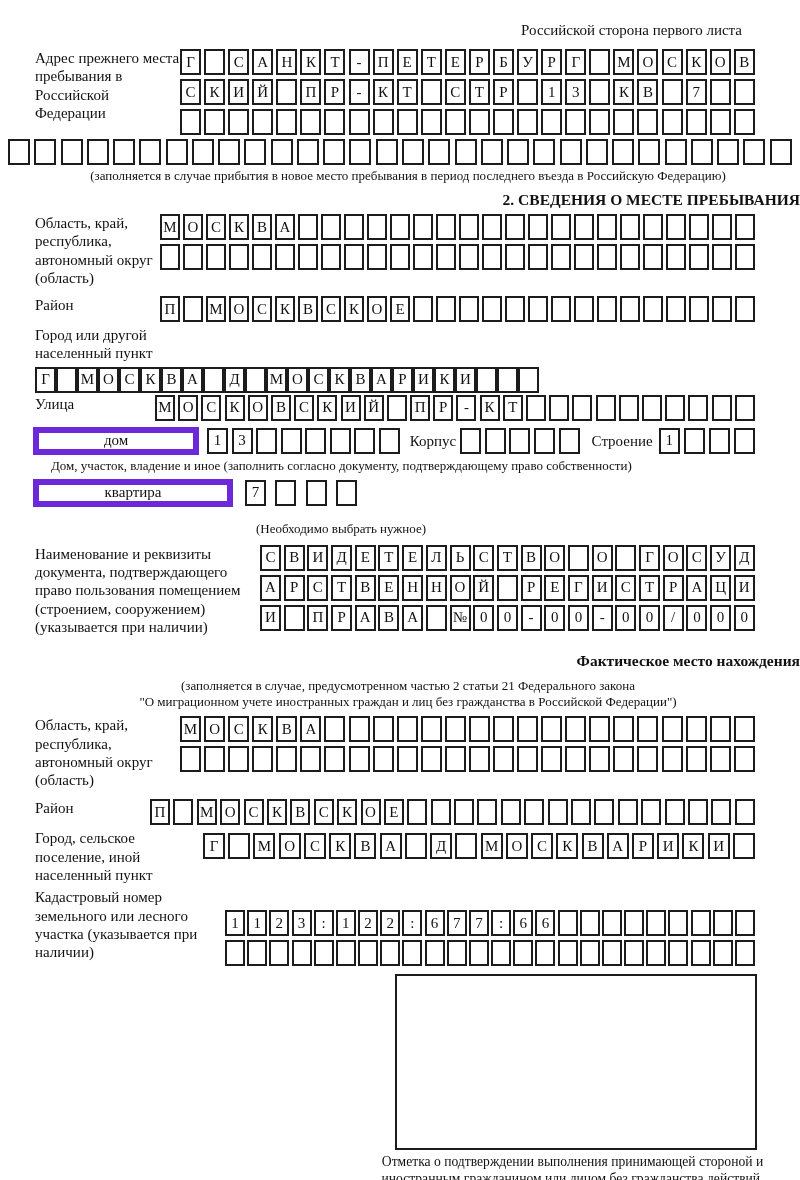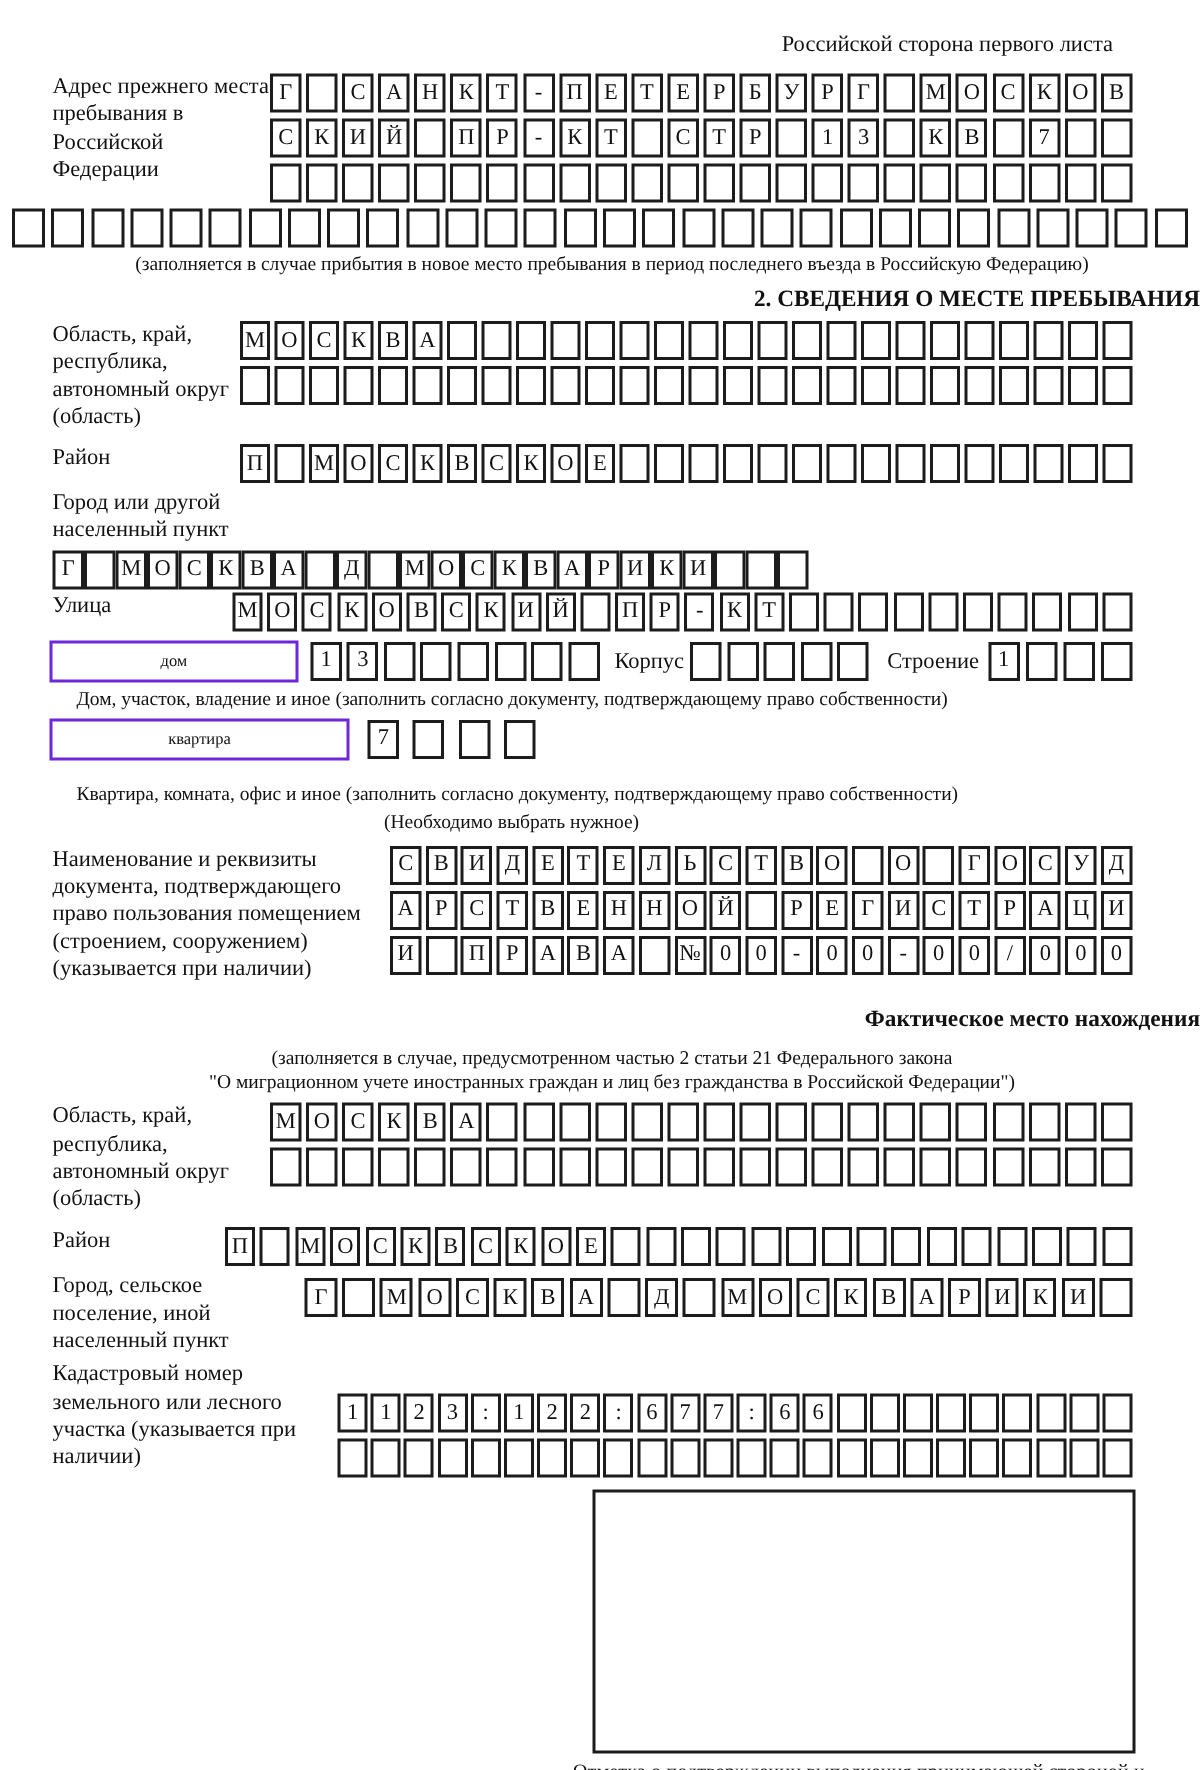--- a/index.html
+++ b/index.html
@@ -26,22 +26,22 @@
   .r30 .cell{ flex-basis:22px; }
   .r26 .cell{ flex-basis:20px; }
   .r21 .cell{ flex-basis:21px; }
   .r22 .cell{ flex-basis:22px; }
   .rkad .cell{ flex-basis:20px; }
   .r8 .cell,.r5 .cell,.r4 .cell{ flex-basis:21px; }
 
   .title{ font-size:15.5px; font-weight:bold; text-align:right; }
 
   .inline-box{
-    box-sizing:border-box; border:2px solid #6d28d9; height:28px;
-    display:flex; align-items:center; justify-content:center; font-size:11px; background:#fff;
+    box-sizing:border-box; border:6px solid #6d28d9; height:28px;
+    display:flex; align-items:center; justify-content:center; font-size:15px; background:#fff;
   }
   .checkbox{
     box-sizing:border-box; border:2px solid #1c1c1c; width:24px; height:27px;
     display:flex; align-items:center; justify-content:center; font-size:15px; background:#fff;
   }
   .stamp-box{
     box-sizing:border-box; margin:8px 0 0 395px; width:362px; height:176px;
     border:2px solid #1c1c1c; background:#fff;
   }
   .stamp-caption{ margin:4px 0 0 355px; width:435px; text-align:center; font-size:13.6px; line-height:1.22; }
@@ -366,21 +366,20 @@
 
   <div style="display:flex; align-items:center; margin:5px 45px 14px 33px;">
     <div class="inline-box" style="width:200px;">квартира</div>
     <div class="cellrow r4" style="width:112px; margin-left:12px;">
         <span class="cell">7</span>
         <span class="cell"></span>
         <span class="cell"></span>
         <span class="cell"></span>
       </div>
   </div>
-  <div class="caption" style="margin:4px 0 0 35px;">Квартира, комната, офис и иное (заполнить согласно документу, подтверждающему право собственности)</div>
 
   <div class="caption" style="margin:3px 0 0 240px;">(Необходимо выбрать нужное)</div>
 
   <div class="field" style="margin-top:8px;">
     <div class="lbl" style="width:225px;">Наименование и реквизиты документа, подтверждающего право пользования помещением (строением, сооружением) (указывается при наличии)</div>
     <div class="cellcol">
       <div class="cellrow r21">
           <span class="cell">С</span>
           <span class="cell">В</span>
           <span class="cell">И</span>

